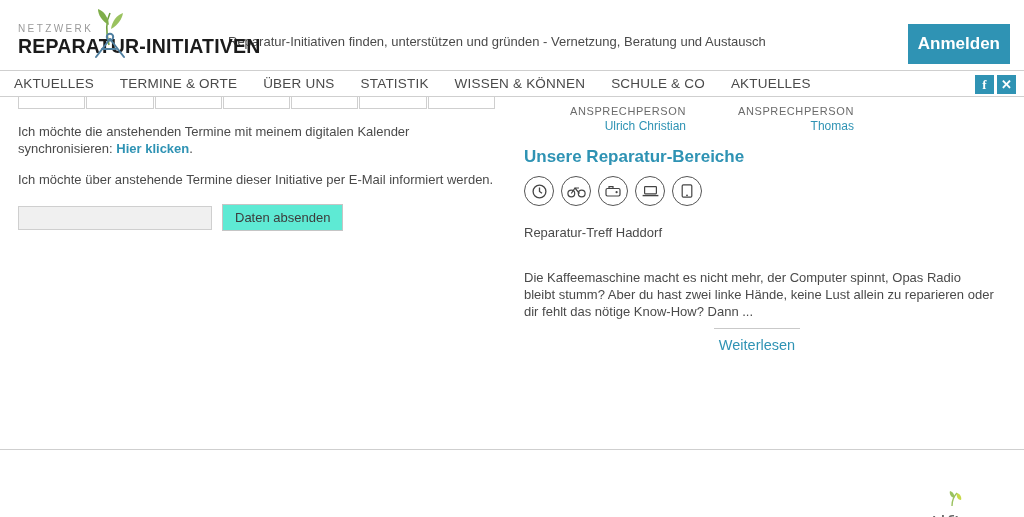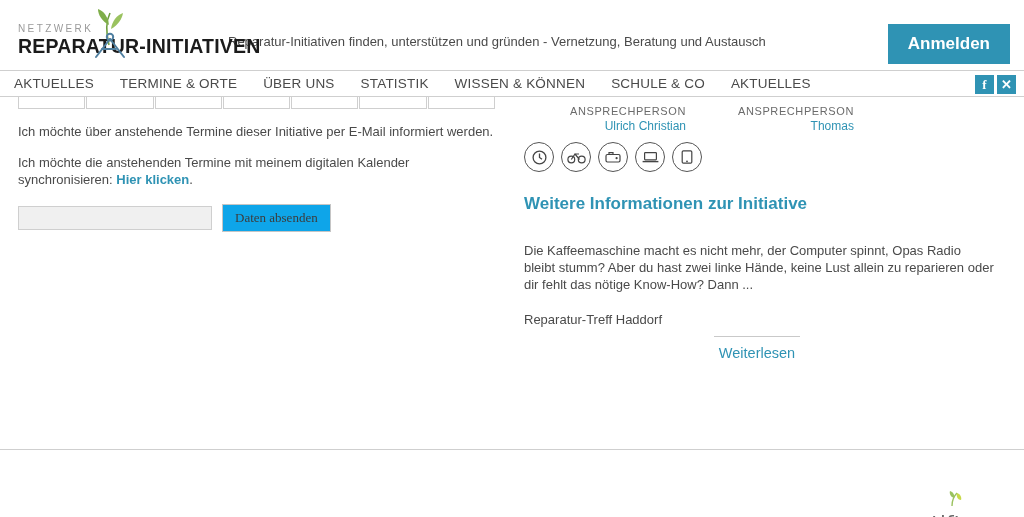--- a/index.html
+++ b/index.html
@@ -66,21 +66,21 @@
   }
   .login-btn {
     position: absolute;
     right: 14px;
     top: 24px;
     background: #2f93b4;
     color: #ffffff;
     border: none;
     font-size: 17px;
     font-weight: bold;
-    padding: 10px 20px;
+    padding: 10px 10px;
     line-height: 20px;
     cursor: pointer;
     font-family: "Liberation Sans", sans-serif;
   }
 
   
   .nav {
     border-top: 1px solid #cfcfcf;
     border-bottom: 1px solid #cfcfcf;
     height: 27px;
@@ -177,27 +177,27 @@
     width: 194px;
     height: 24px;
     border: 1px solid #cfcfcf;
     background: #f0f0f0;
     font-family: "Liberation Sans", sans-serif;
     font-size: 12px;
     padding: 0 5px;
     color: #4a4a4a;
   }
   .submit-btn {
-    background: #0ea5e9;
+    background: #5eead4;
     border: 1px solid #c5c5c5;
     font-size: 13px;
     color: #3c3c3c;
     padding: 5px 12px;
     cursor: pointer;
-    font-family: Liberation Serif, serif;
+    font-family: Liberation Sans, sans-serif;
   }
 
   
   .contacts {
     display: flex;
     gap: 52px;
     padding-left: 46px;
     padding-top: 8px;
   }
   .contact { text-align: right; }
@@ -351,44 +351,45 @@
     <div class="stub-row">
       <div class="stub w1"></div>
       <div class="stub w1"></div>
       <div class="stub w1"></div>
       <div class="stub w1"></div>
       <div class="stub w1"></div>
       <div class="stub w1"></div>
       <div class="stub w1"></div>
     </div>
 
-    <div class="para">Ich möchte über anstehende Termine dieser Initiative per E-Mail informiert werden.</div>
-
     <div class="para">
       <span>Ich möchte die anstehenden Termine mit meinem digitalen Kalender synchronisieren: </span><a class="link-strong">Hier klicken</a><span>.</span>
     </div>
+
+    <div class="para">Ich möchte über anstehende Termine dieser Initiative per E-Mail informiert werden.</div>
 
     <div class="form-row">
       <input class="text-input" type="text" placeholder="" style="">
       <button class="submit-btn">Daten absenden</button>
     </div>
   </div>
 
   <div class="col-right">
     <div class="contacts">
       <div class="contact">
         <div class="contact-role">ANSPRECHPERSON</div>
         <div class="contact-name">Ulrich Christian</div>
       </div>
       <div class="contact">
         <div class="contact-role">ANSPRECHPERSON</div>
         <div class="contact-name">Thomas</div>
       </div>
     </div>
 
+    <div class="section-title">Unsere Reparatur-Bereiche</div>
 
     <div class="icons-row">
       <div class="cat-icon">
         <svg width="17" height="17" viewBox="0 0 17 17">
           <circle cx="8.5" cy="8.5" r="6.4" fill="none" stroke="#444" stroke-width="1.3"></circle>
           <path d="M8.5 4.6 V8.5 L11 10.3" fill="none" stroke="#444" stroke-width="1.3"></path>
         </svg>
       </div>
       <div class="cat-icon">
         <svg width="19" height="14" viewBox="0 0 19 14">
@@ -411,25 +412,24 @@
         </svg>
       </div>
       <div class="cat-icon">
         <svg width="16" height="16" viewBox="0 0 16 16">
           <rect x="3.2" y="1.8" width="9.6" height="12.4" rx="1.2" fill="none" stroke="#444" stroke-width="1.2"></rect>
           <circle cx="8" cy="12.3" r="0.9" fill="#444"></circle>
         </svg>
       </div>
     </div>
 
-    <div class="section-title sub2">Weitere Informationen zur Initiative</div>
+
+    <div class="body-text">Reparatur-Treff Haddorf</div>
 
     <div class="body-text gap">Die Kaffeemaschine macht es nicht mehr, der Computer spinnt, Opas Radio bleibt stumm? Aber du hast zwei linke Hände, keine Lust allein zu reparieren oder dir fehlt das nötige Know-How? Dann ...</div>
-
-    <div class="body-text">Reparatur-Treff Haddorf</div>
 
     <div class="more-wrap">
       <div class="more-rule"></div>
       <a class="more-link">Weiterlesen</a>
     </div>
   </div>
 </div>
 
 <div class="footer">
   <div class="anstiftung">

